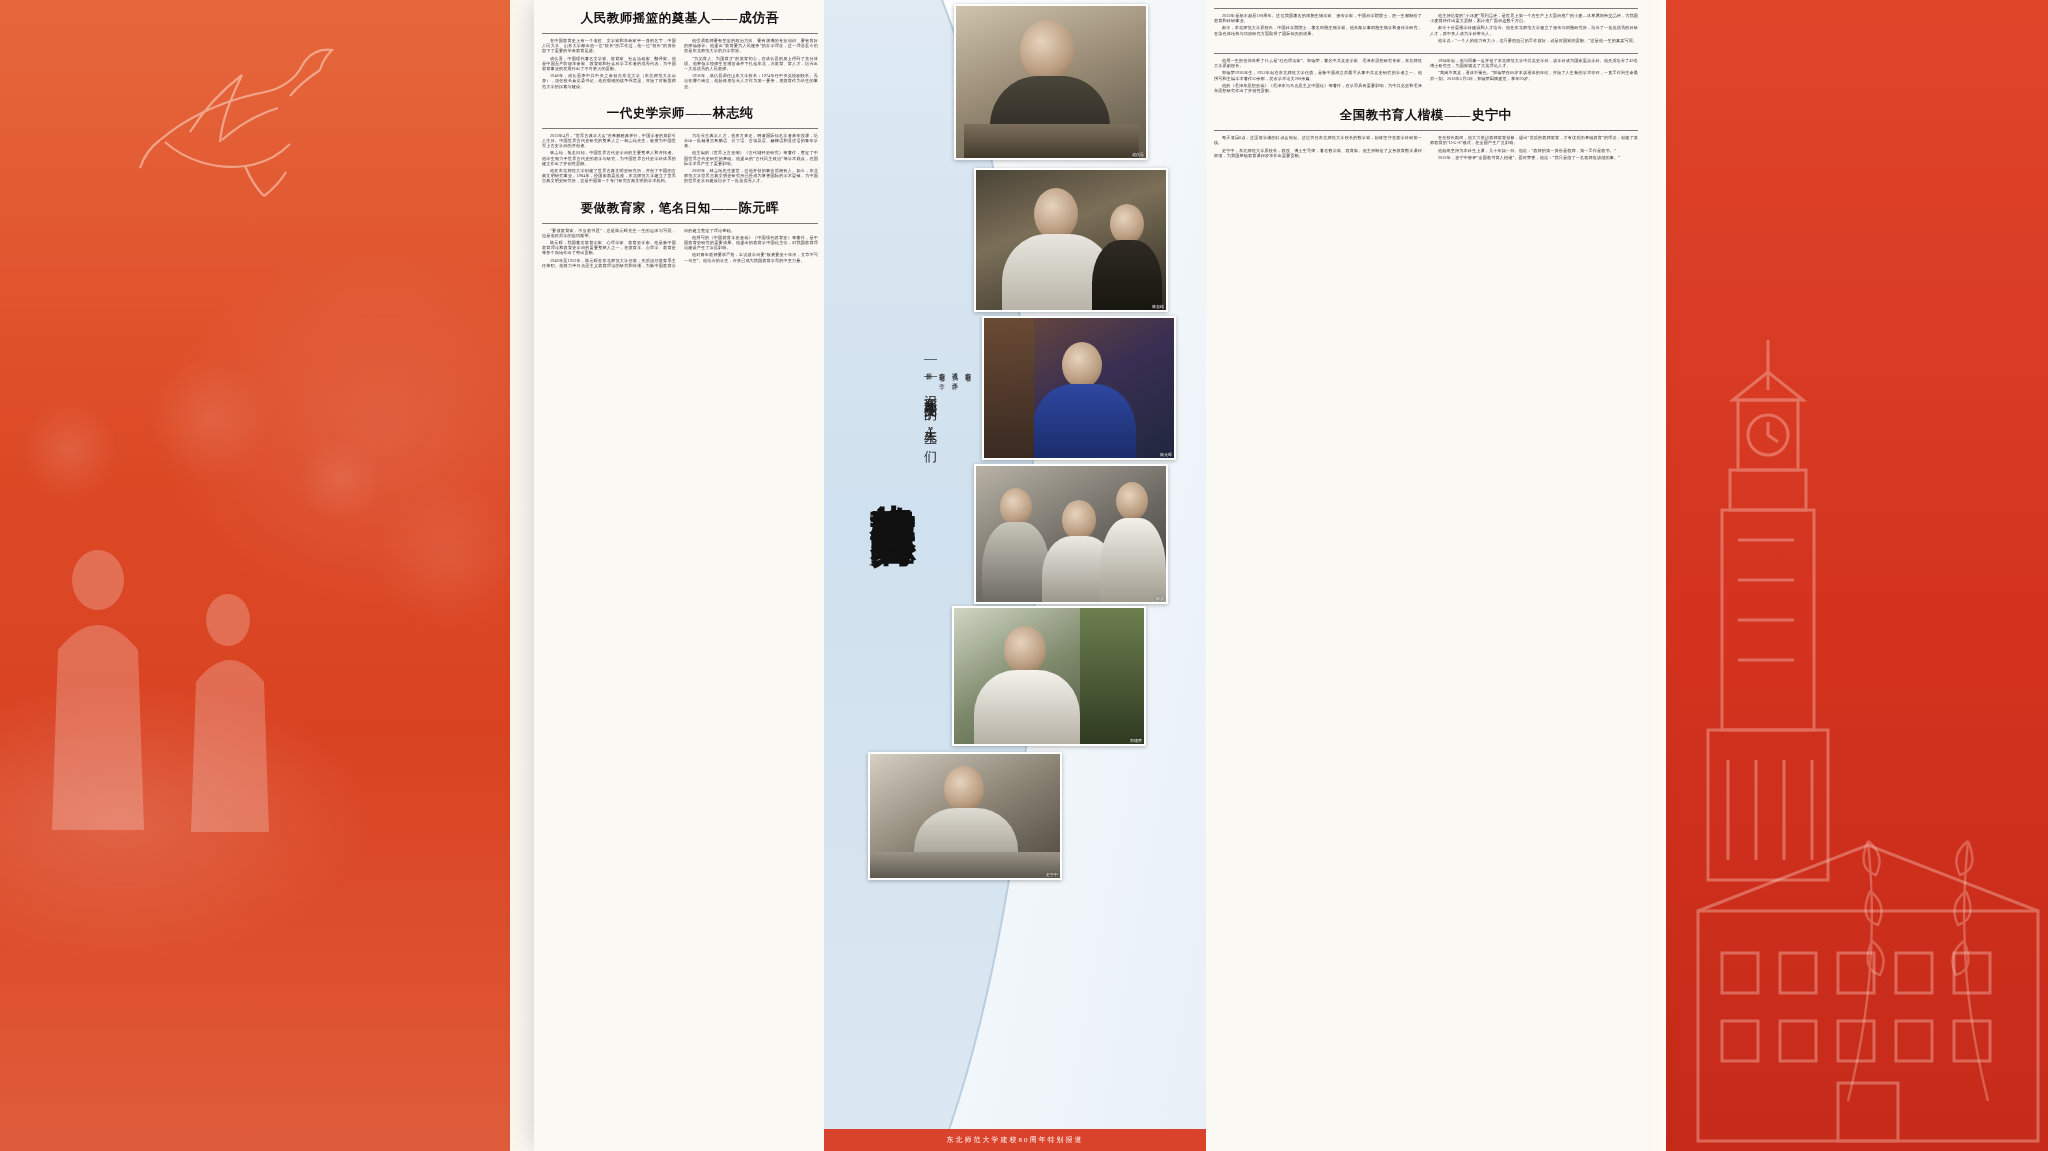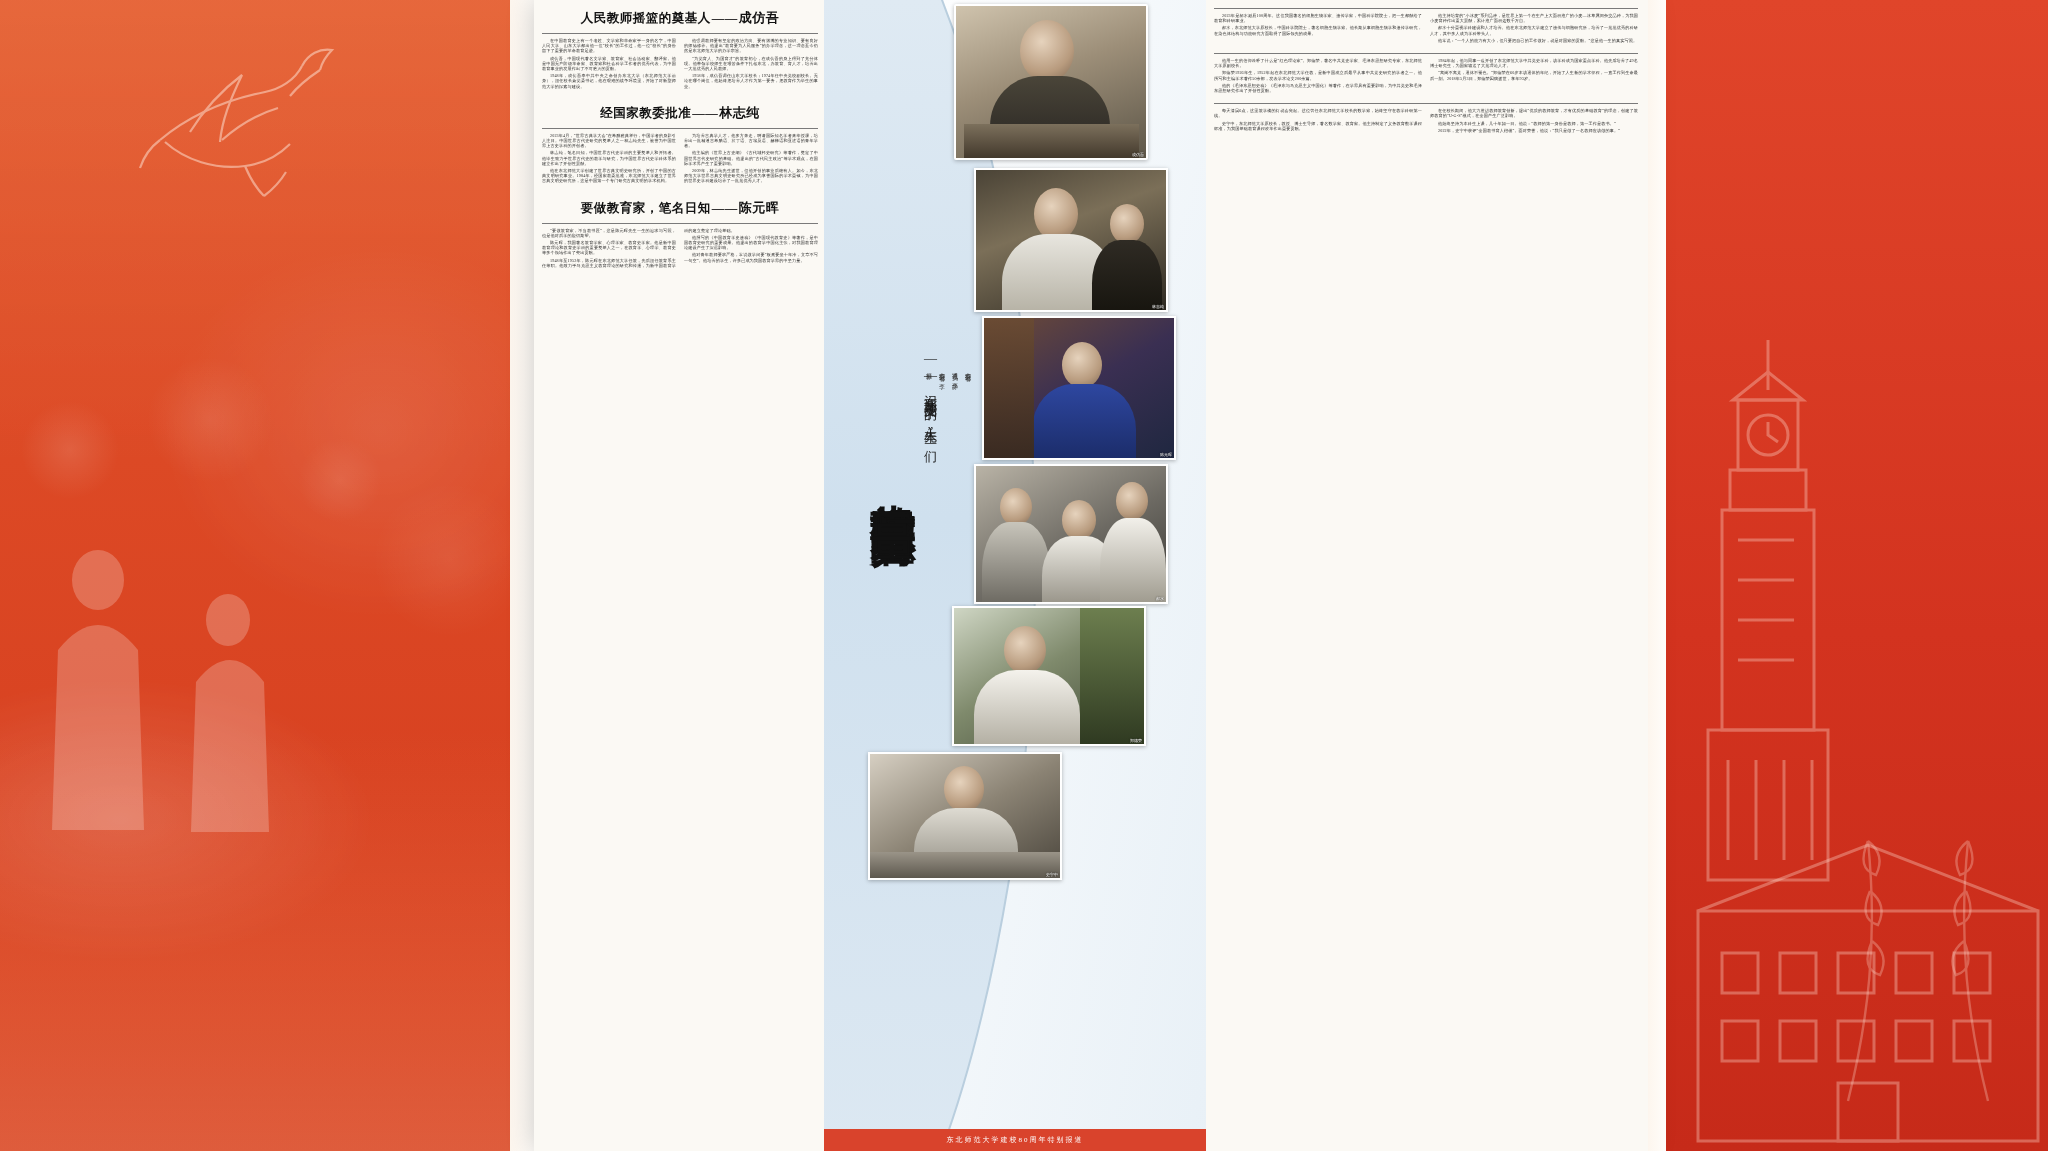--- a/index.html
+++ b/index.html
@@ -366,21 +366,21 @@
               <p>1948年，成仿吾奉中共中央之命创办东北大学（东北师范大学前身），担任校长兼党委书记，他在艰难的战争环境里，开始了对新型师范大学的探索与建设。</p>
               <p>他强调教师要有坚定的政治方向、要有渊博的专业知识、要有良好的师德修养。他提出“教育要为人民服务”的办学理念，这一理念至今仍然是东北师范大学的办学宗旨。</p>
               <p>“为党育人、为国育才”的教育初心，在成仿吾的身上得到了充分体现。他带领学校师生在艰苦条件下扎根东北，办教育、育人才，培养出一大批优秀的人民教师。</p>
               <p>1958年，成仿吾调任山东大学校长；1974年任中央党校副校长。无论在哪个岗位，他始终把培养人才作为第一要务，把教育作为毕生的事业。</p>
             </div>
           </div>
         </div>
 
         <div class="article">
           <div class="headline">
-            <span>经国家教委批准</span><span class="sep">——</span><span class="name">林志纯</span>
+            <span>一代史学宗师</span><span class="sep">——</span><span class="name">林志纯</span>
           </div>
           <div class="rule"></div>
           <div class="two-col">
             <div class="body-text">
               <p>2023年4月，“世界古典学大会”在希腊雅典举行，中国学者的身影引人注目。中国世界古代史研究的奠基人之一林志纯先生，被誉为中国世界上古史学科的开创者。</p>
               <p>林志纯，笔名日知，中国世界古代史学科的主要奠基人和开拓者。他毕生致力于世界古代史的教学与研究，为中国世界古代史学科体系的建立作出了开创性贡献。</p>
               <p>他在东北师范大学创建了世界古典文明史研究所，开创了中国的古典文明研究事业。1984年，经国家教委批准，东北师范大学建立了世界古典文明史研究所，这是中国第一个专门研究古典文明的学术机构。</p>
               <p>为培养古典学人才，他多方奔走，聘请国际知名学者来华授课，培养出一批精通古希腊语、拉丁语、古埃及语、赫梯语和亚述语的青年学者。</p>
               <p>他主编的《世界上古史纲》《古代城邦史研究》等著作，奠定了中国世界古代史研究的基础。他提出的“古代民主政治”等学术观点，在国际学术界产生了重要影响。</p>
               <p>2009年，林志纯先生逝世，但他开创的事业后继有人。如今，东北师范大学世界古典文明史研究所已经成为享誉国际的学术重镇，为中国的世界史学科建设培养了一批批优秀人才。</p>
@@ -507,20 +507,23 @@
               <p>他用一生的信仰诠释了什么是“红色理论家”。郑德荣，著名中共党史学家、毛泽东思想研究专家，东北师范大学原副校长。</p>
               <p>郑德荣1926年生，1952年起在东北师范大学任教，是新中国成立后最早从事中共党史研究的学者之一。他撰写和主编学术著作50余部，发表学术论文200余篇。</p>
               <p>他的《毛泽东思想史稿》《毛泽东与马克思主义中国化》等著作，在学界具有重要影响，为中共党史和毛泽东思想研究作出了开创性贡献。</p>
               <p>1984年起，他与同事一道开创了东北师范大学中共党史学科，该学科成为国家重点学科。他先后培养了49名博士研究生，为国家输送了大批理论人才。</p>
               <p>“离岗不离党，退休不褪色。”郑德荣在60岁本该退休的年纪，开始了人生新的学术征程，一直工作到生命最后一刻。2018年5月3日，郑德荣因病逝世，享年93岁。</p>
             </div>
           </div>
         </div>
 
         <div class="article">
+          <div class="headline">
+            <span>全国教书育人楷模</span><span class="sep">——</span><span class="name">史宁中</span>
+          </div>
           <div class="rule"></div>
           <div class="two-col">
             <div class="body-text">
               <p>每天清晨6点，这里教学楼的灯就会亮起。这位曾任东北师范大学校长的数学家，始终坚守在教学科研第一线。</p>
               <p>史宁中，东北师范大学原校长，教授、博士生导师，著名数学家、教育家。他主持制定了义务教育数学课程标准，为我国基础教育课程改革作出重要贡献。</p>
               <p>在任校长期间，他大力推进教师教育创新，提出“优质的教师教育，才有优质的基础教育”的理念，创建了教师教育的“U-G-S”模式，在全国产生广泛影响。</p>
               <p>他始终坚持为本科生上课，几十年如一日。他说：“教师的第一身份是教师，第一工作是教书。”</p>
               <p>2022年，史宁中获评“全国教书育人楷模”。面对荣誉，他说：“我只是做了一名教师应该做的事。”</p>
             </div>
           </div>

